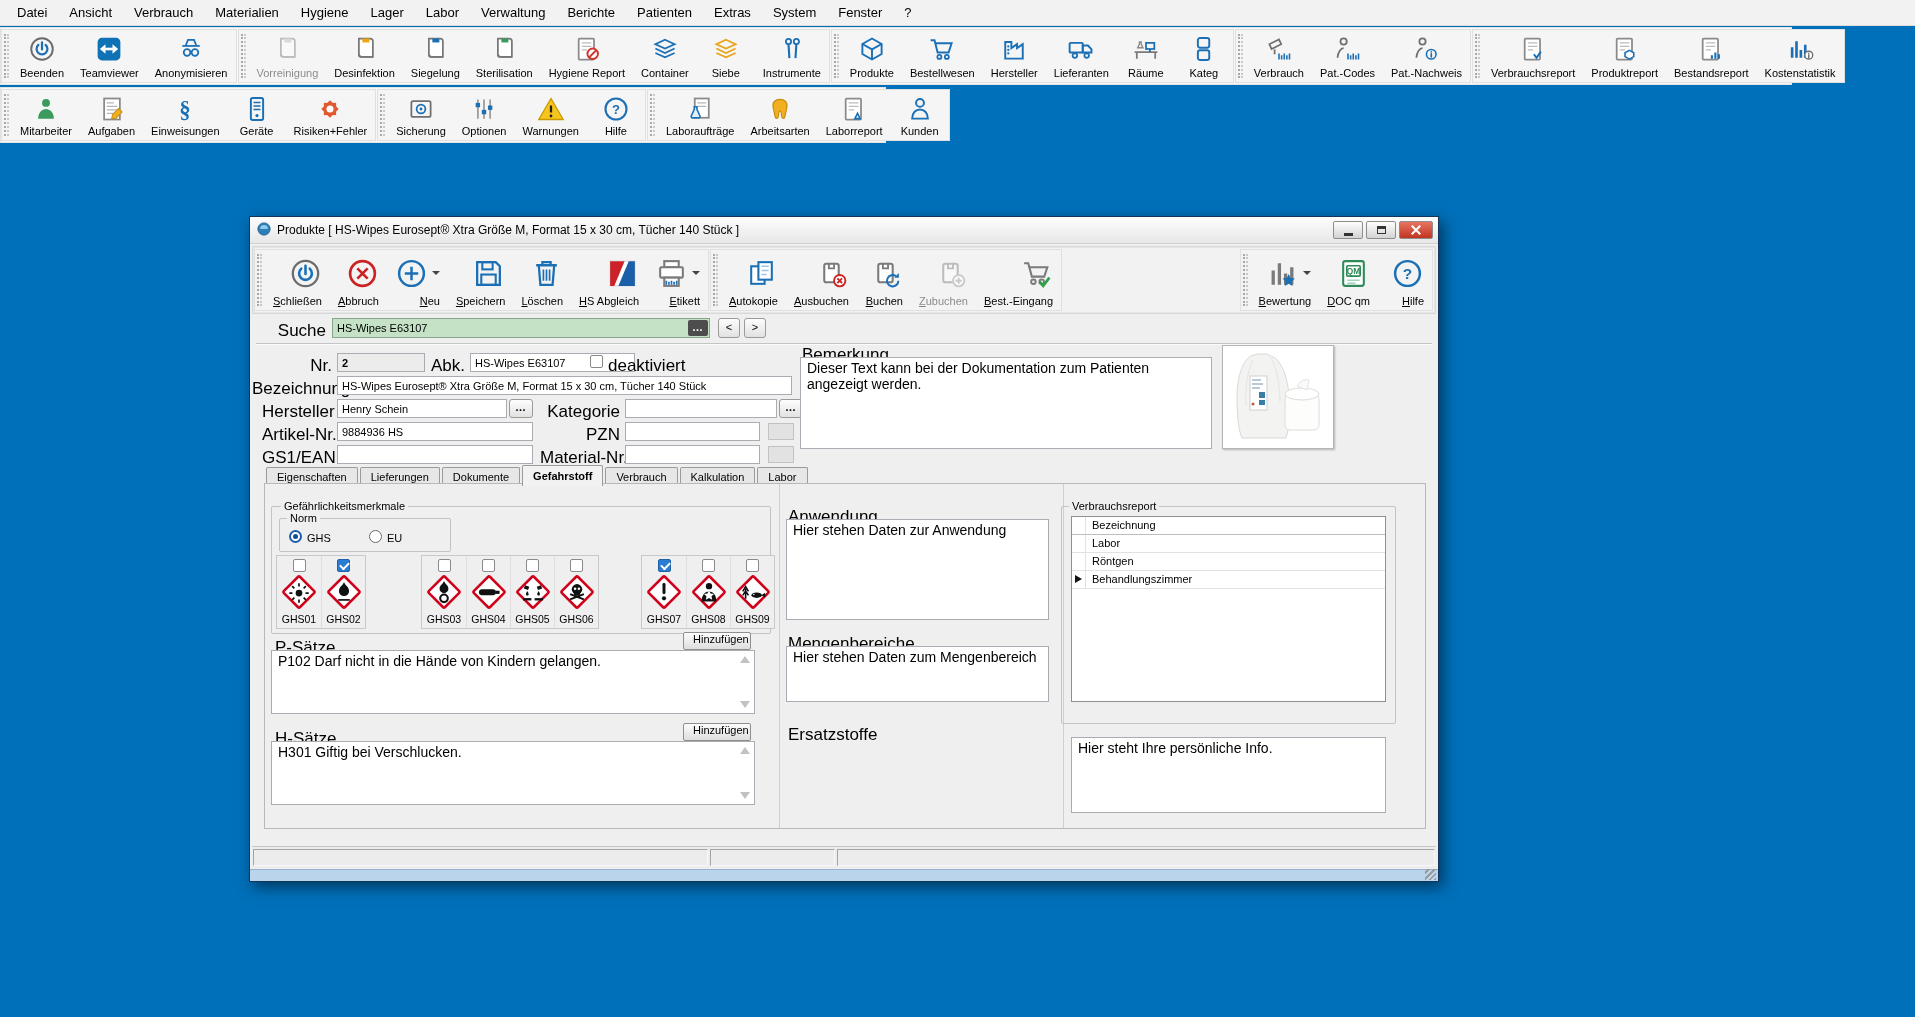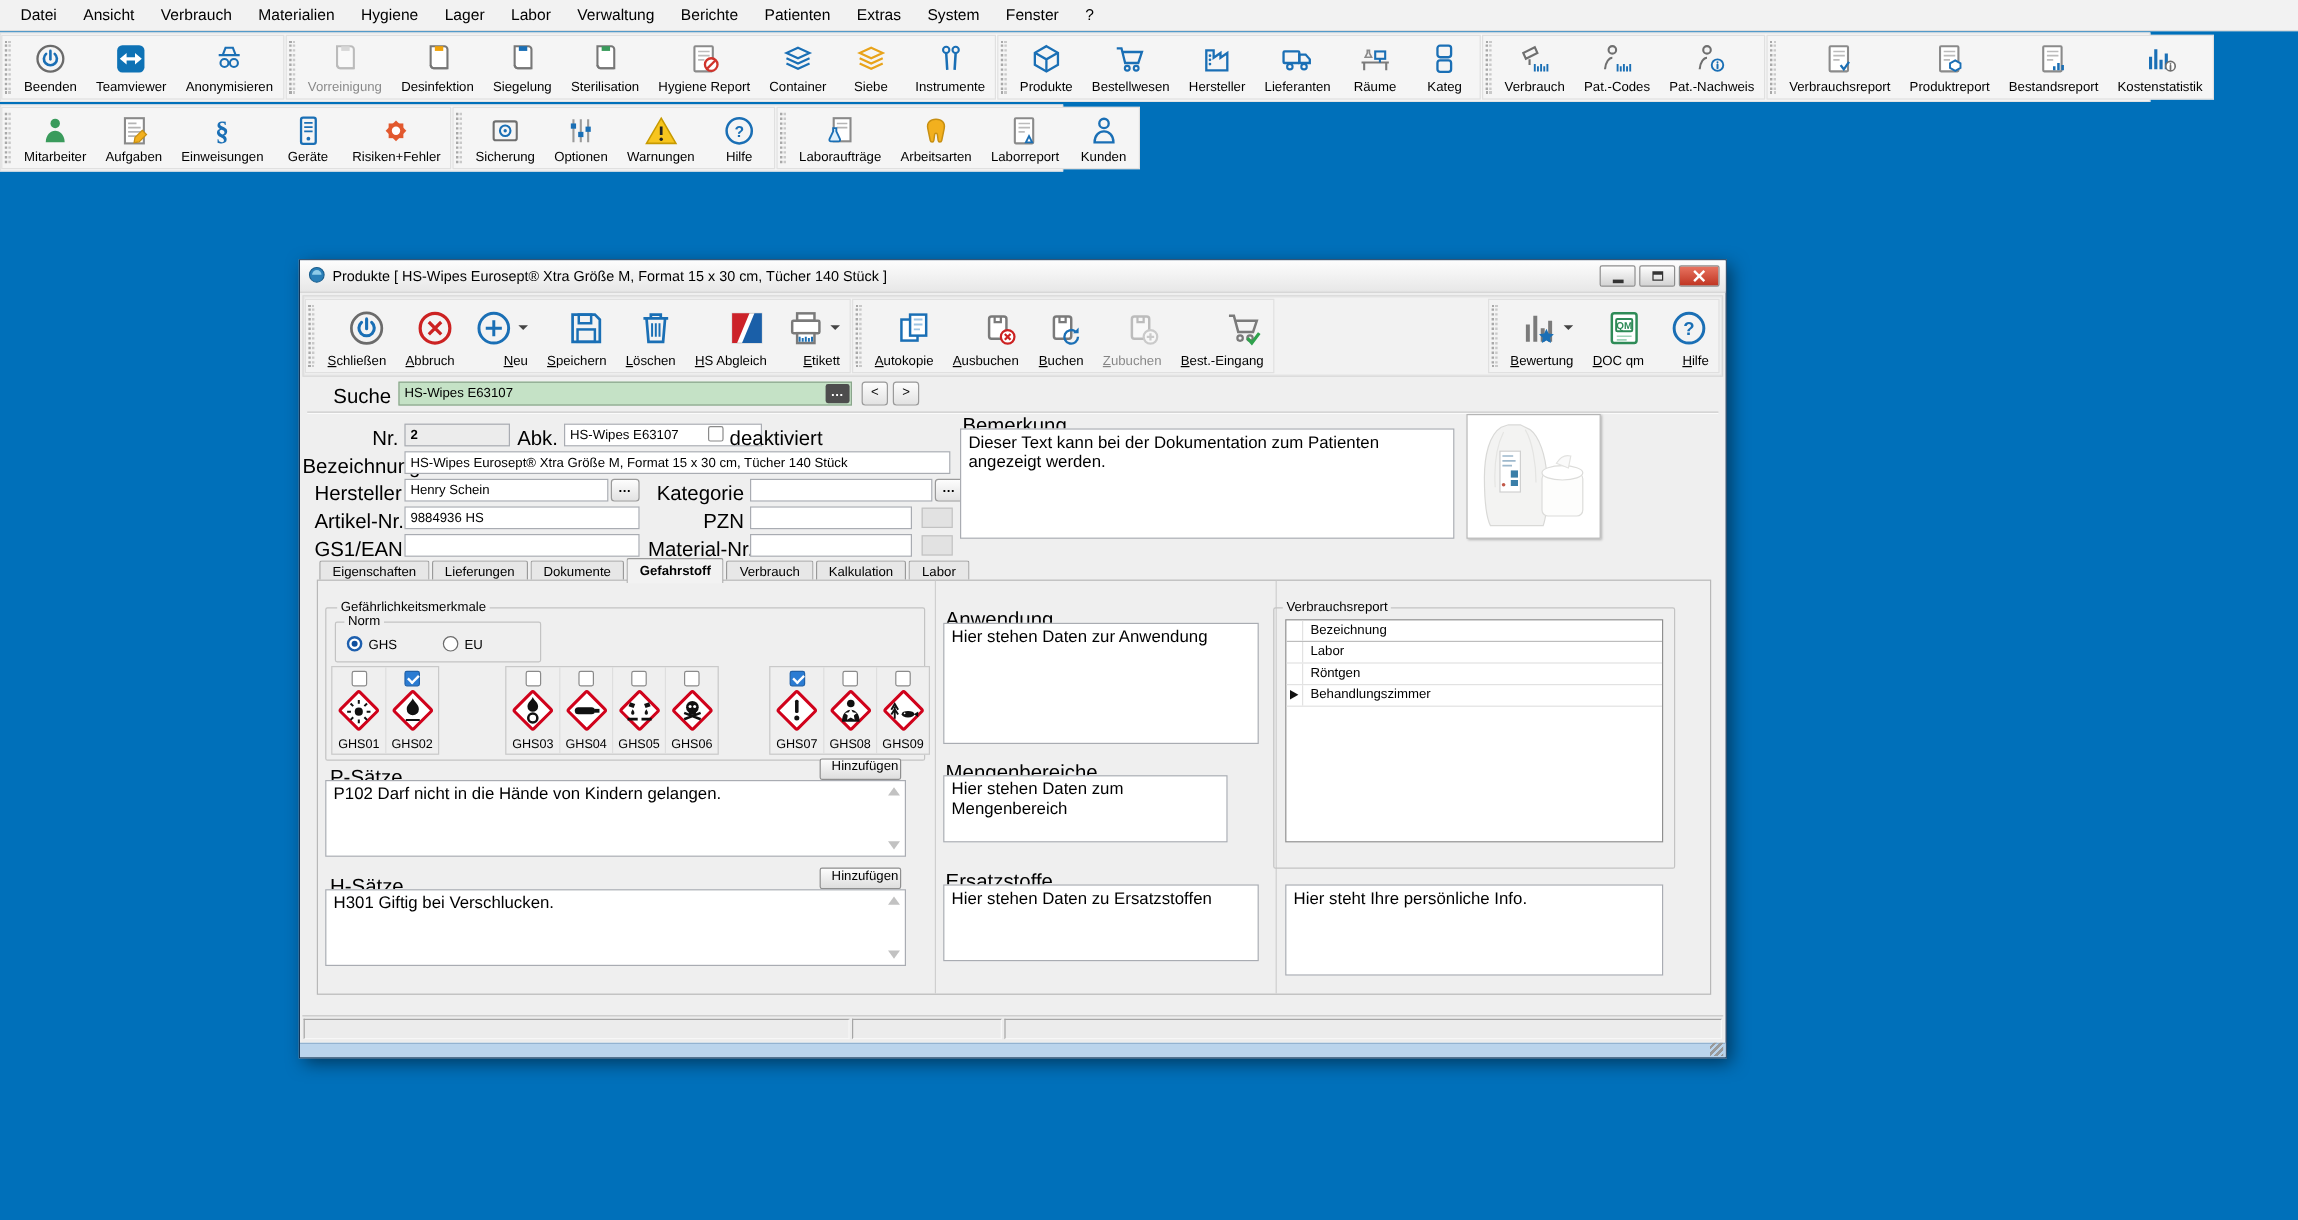--- a/index.html
+++ b/index.html
@@ -925,23 +925,22 @@
       <div class="btn" style="left:418px;top:239px;width:68px">Hinzufügen</div>
       <div class="memo" style="left:6px;top:257px;width:484px;height:64px;padding-right:18px">
         <span>H301 Giftig bei Verschlucken.</span>
         <div class="sarr-up"></div>
         <div class="sarr-dn"></div>
       </div>
 
       <span class="flabel la" style="left:523px;top:23px">Anwendung</span>
       <div class="memo" style="left:521px;top:35px;width:263px;height:101px">Hier stehen Daten zur Anwendung</div>
       <span class="flabel la" style="left:523px;top:150px">Mengenbereiche</span>
-      <div class="memo" style="left:521px;top:162px;width:237px;height:56px">Hier stehen Daten zum Mengenbereich</div>
+      <div class="memo" style="left:521px;top:162px;width:263px;height:56px">Hier stehen Daten zum Mengenbereich</div>
       <span class="flabel la" style="left:523px;top:241px">Ersatzstoffe</span>
-      <div class="memo" style="left:521px;top:253px;width:263px;height:64px">Hier stehen Daten zu Ersatzstoffen</div>
 
       <div class="gbox" style="left:796px;top:22px;width:335px;height:218px"></div>
       <span class="glabel" style="left:804px;top:16px">Verbrauchsreport</span>
       <div class="grid" style="left:806px;top:32px;width:315px;height:186px" id="abgrid">
           <div class="grow hdr">
             <div class="gmark"></div>
             <div class="gcell">Bezeichnung</div>
           </div>
           <div class="grow">
             <div class="gmark"></div>

